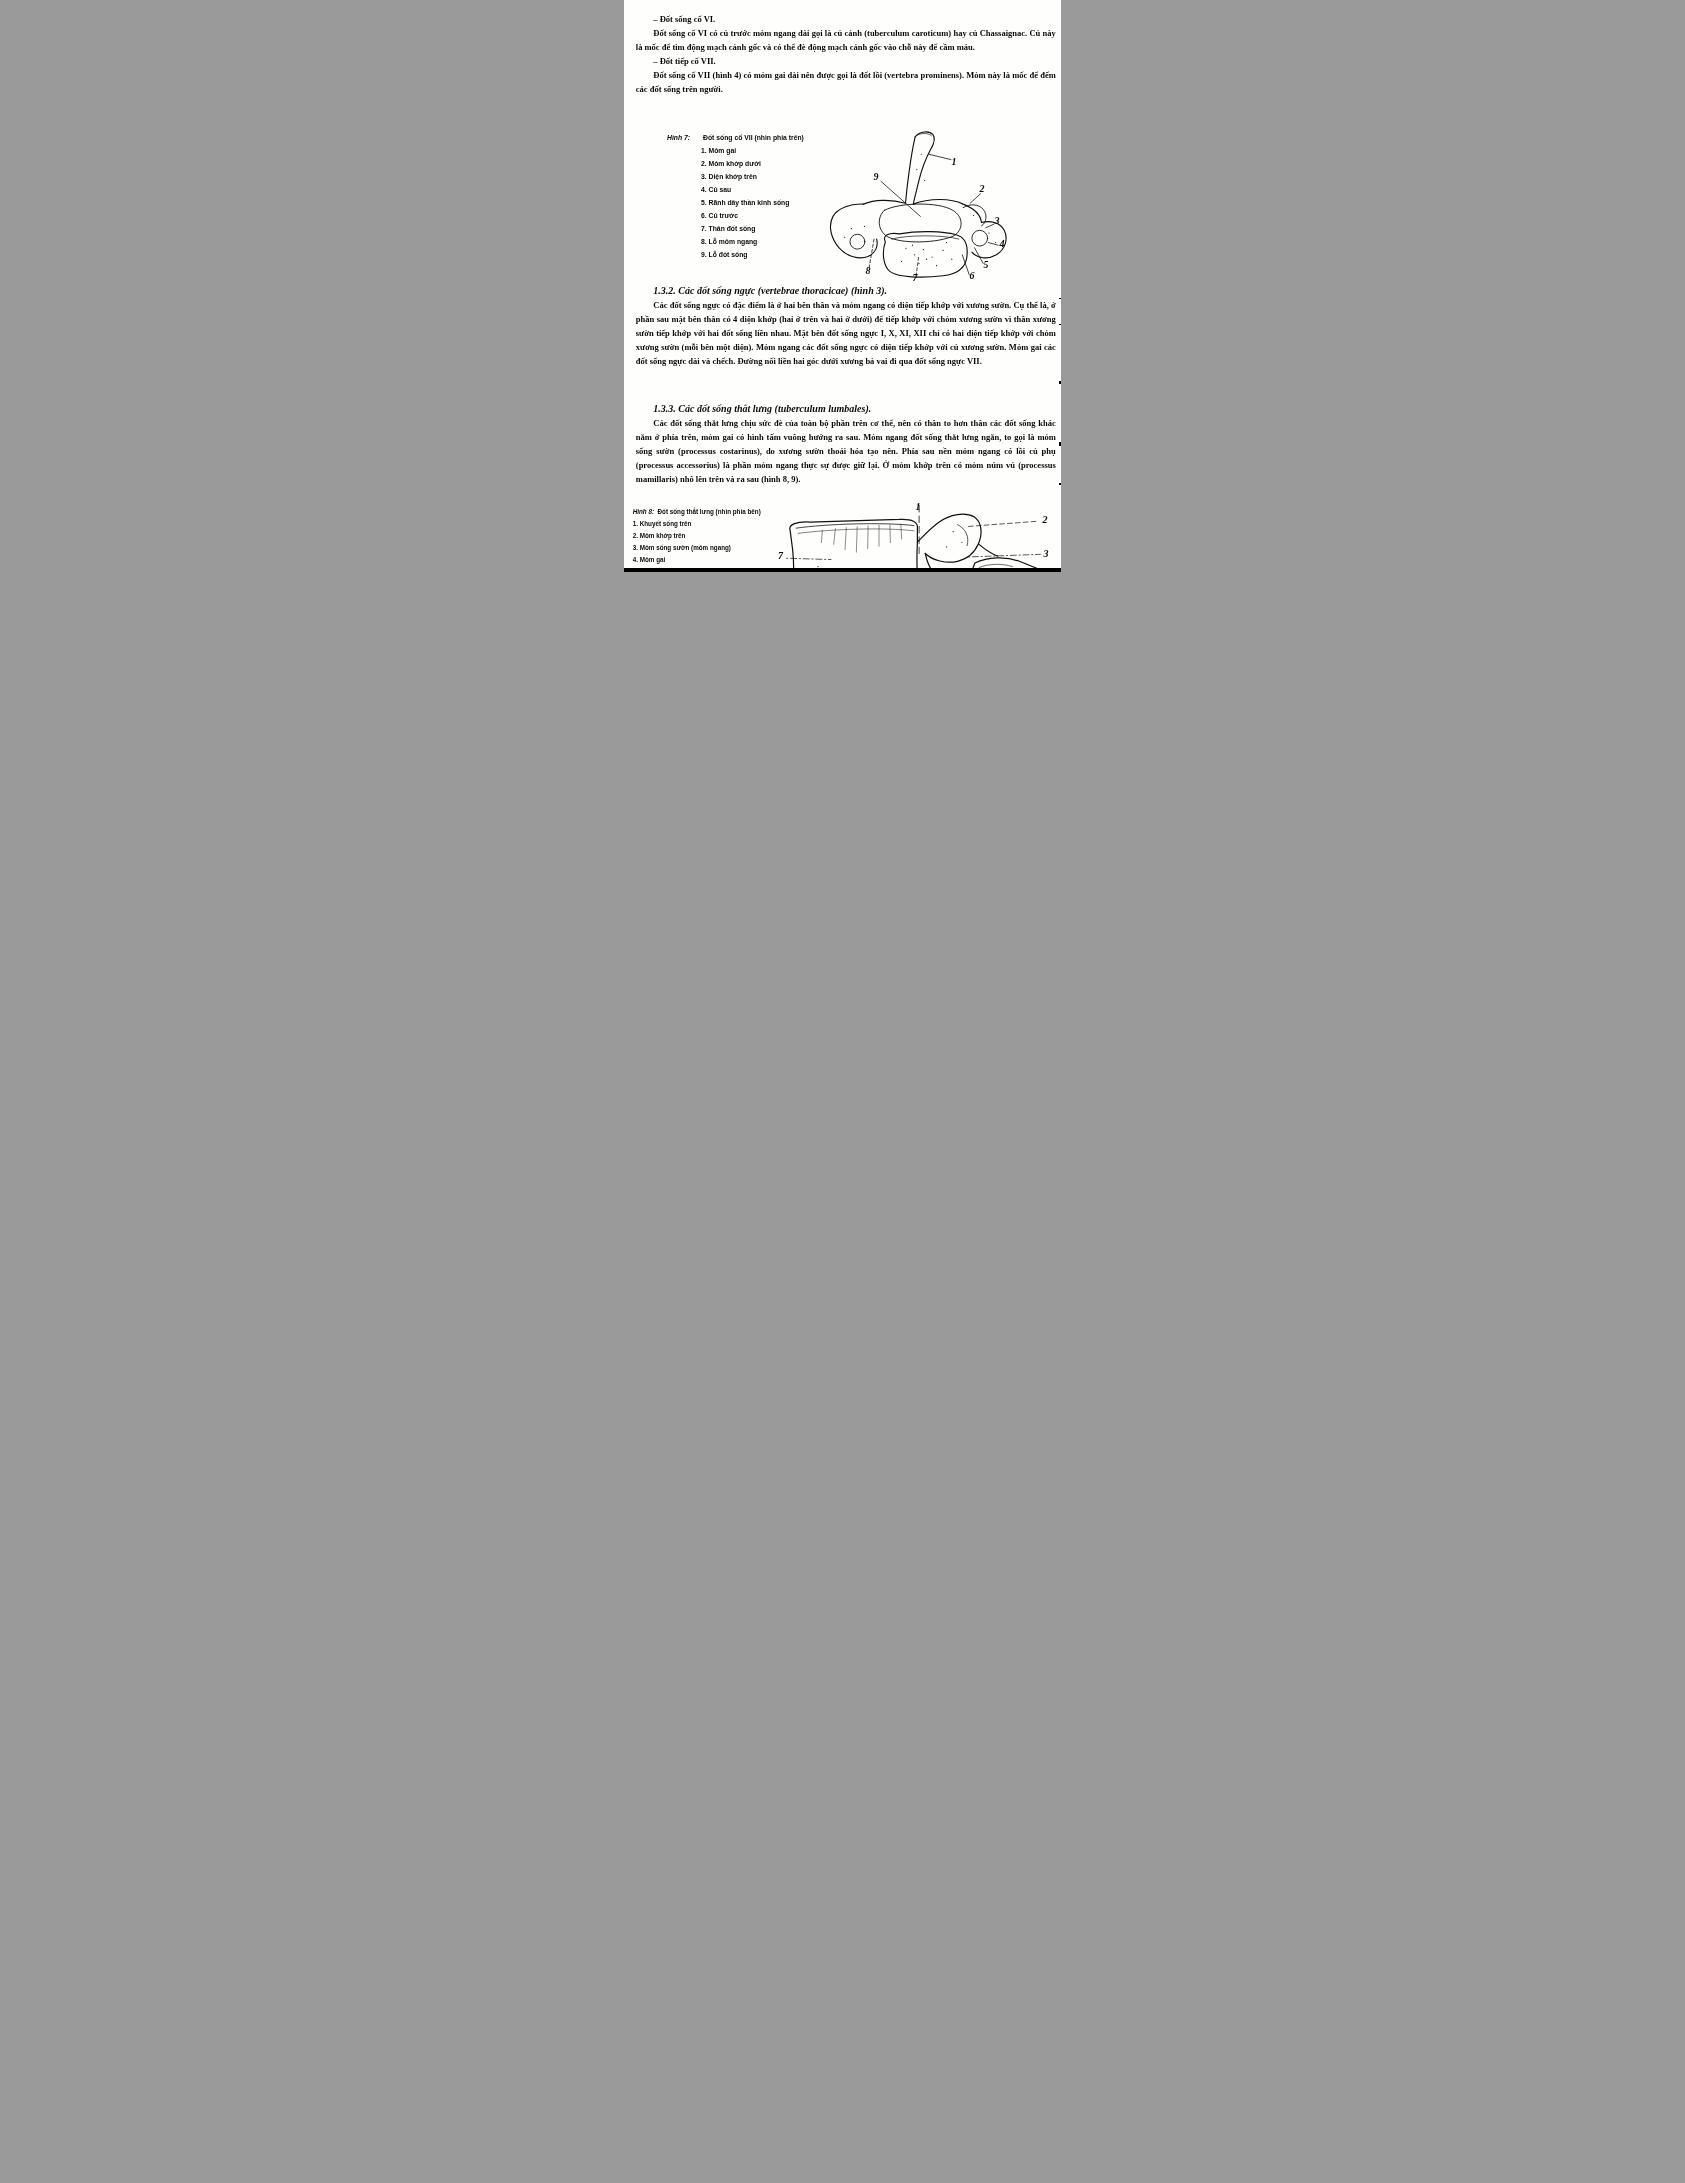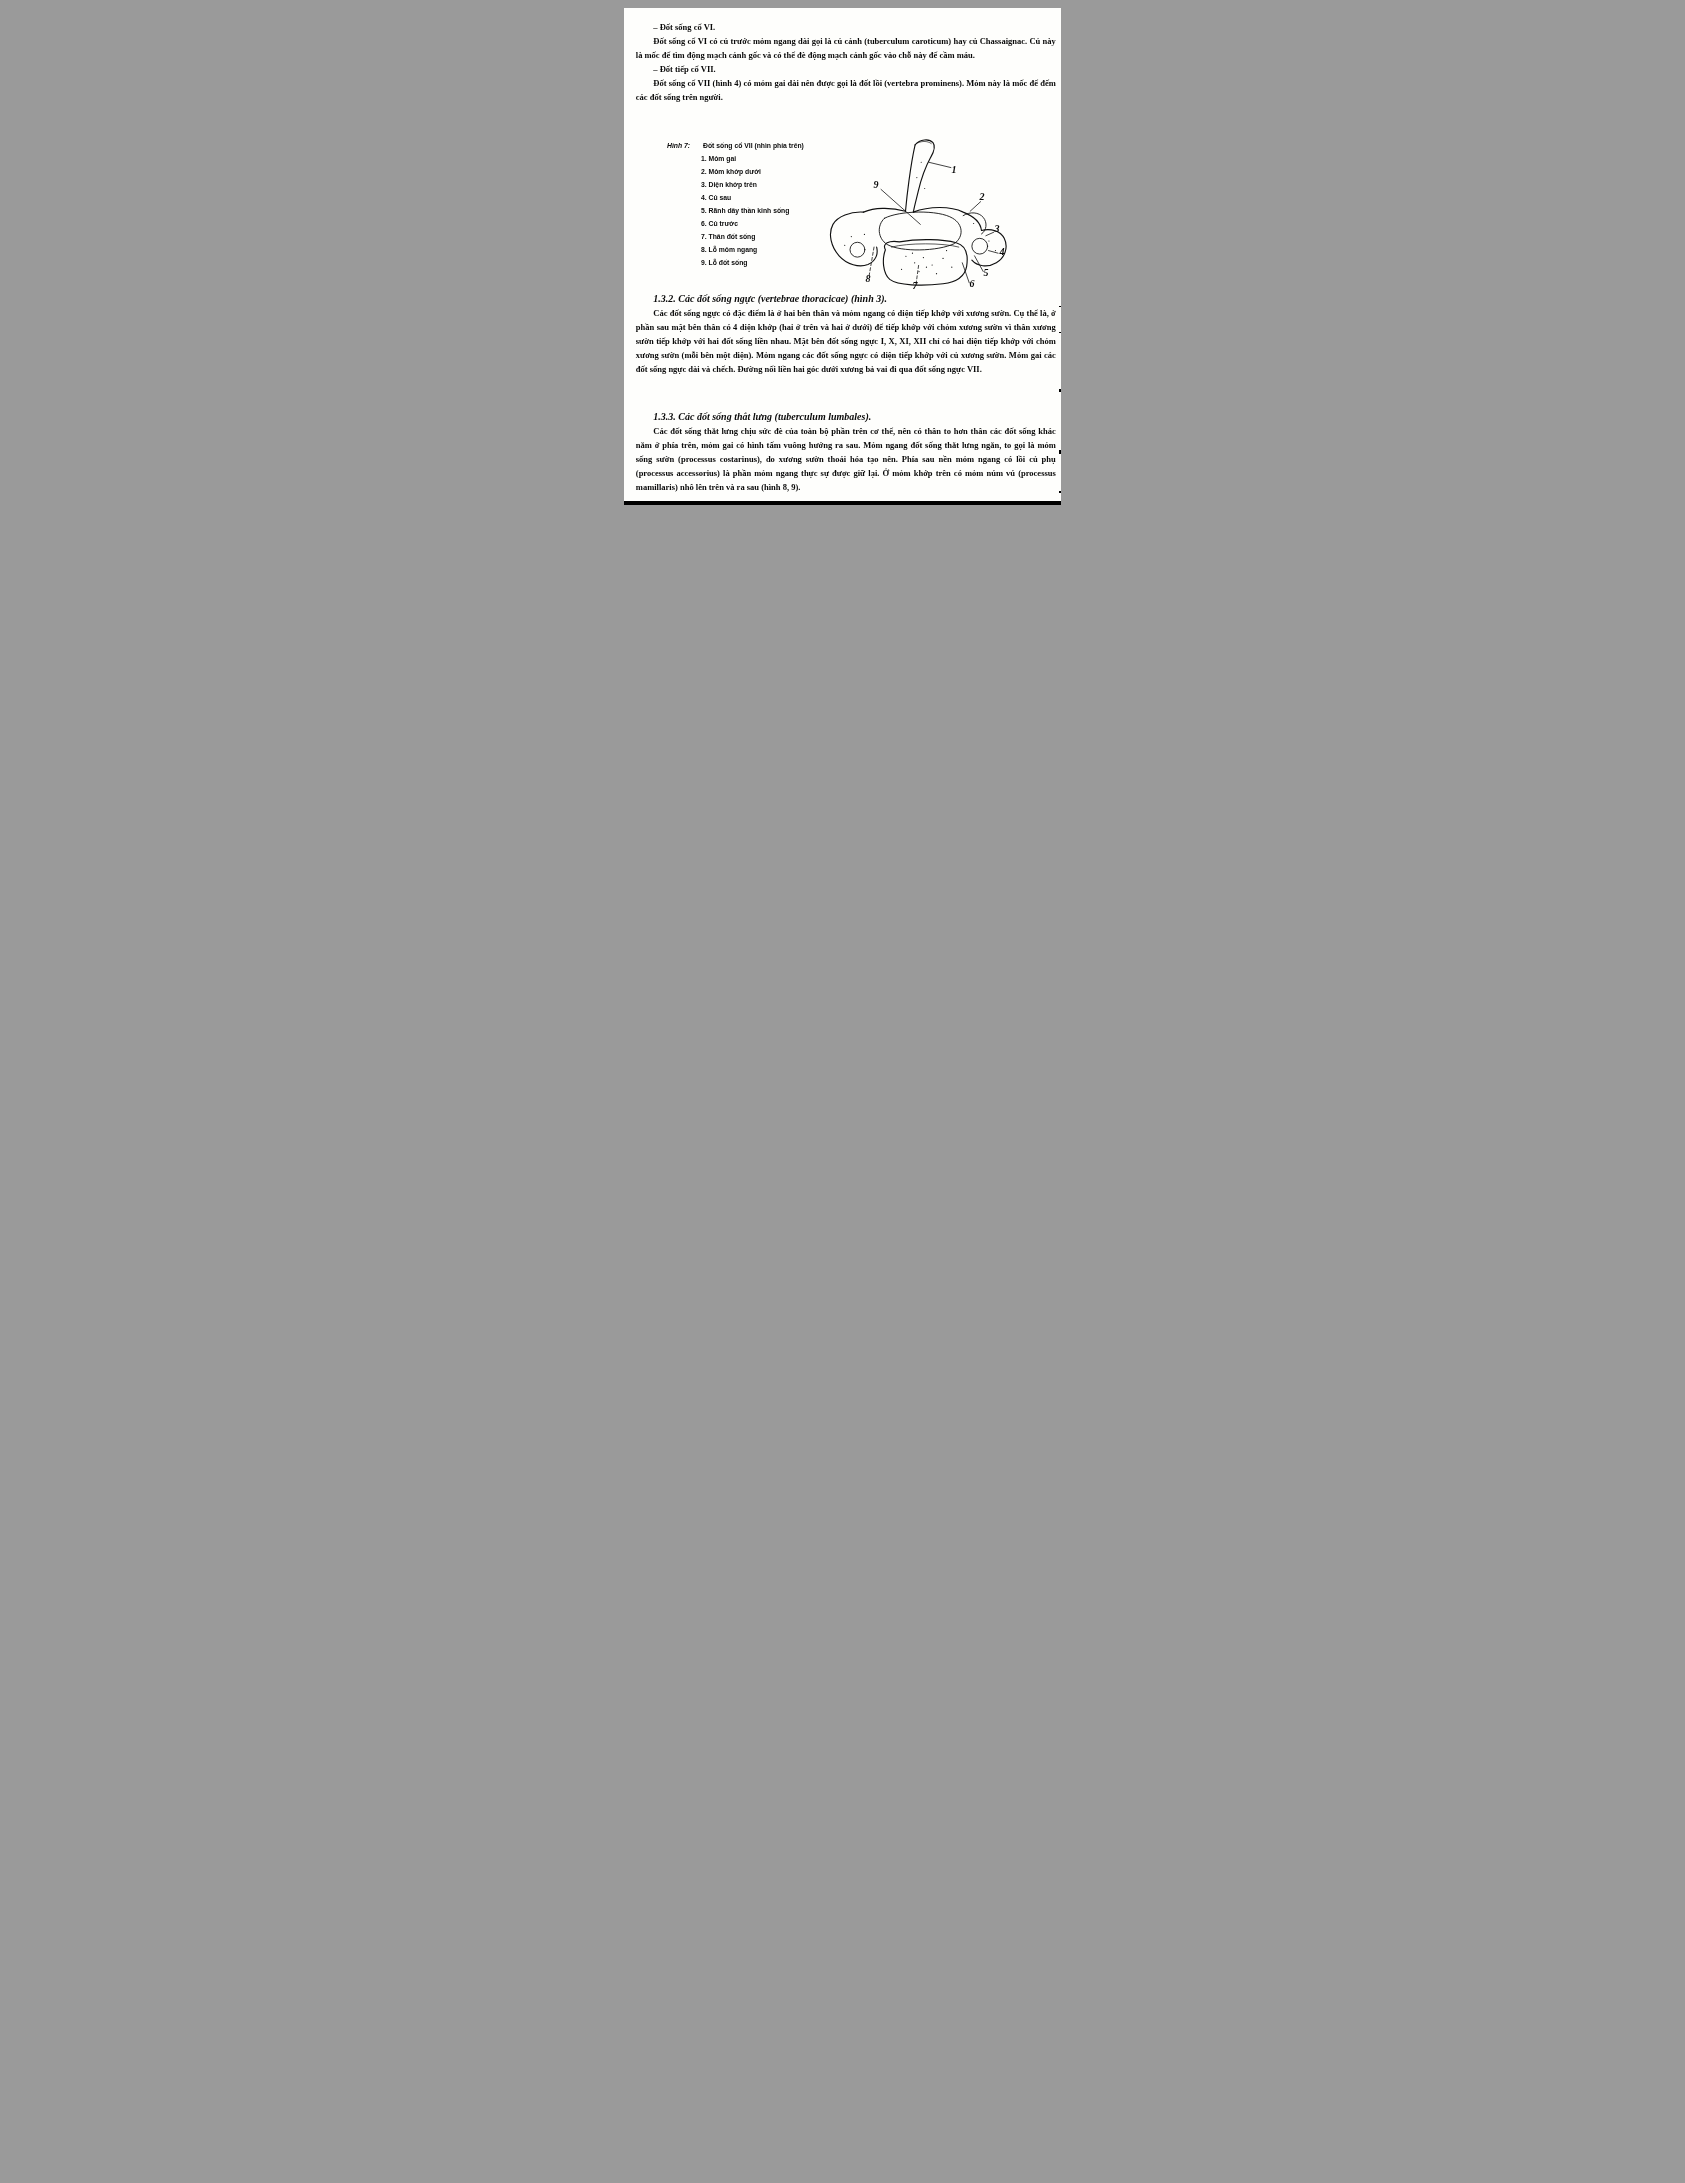--- a/index.html
+++ b/index.html
@@ -1,17 +1,17 @@
 <!DOCTYPE html>
 <html style="font-size:7px"><head>
 <meta charset="utf-8">
 <style>
   html,body{margin:0;padding:0;background:#9a9a9a;}
   .page{
-    position:relative;width:437px;height:497px;margin:8px auto;
+    position:relative;width:437px;height:572px;margin:0 auto;
     background:#fefefc;color:#0a0a0a;overflow:hidden;
     font-family:"Liberation Serif",serif;
   }
   .textcol{position:absolute;left:11.8px;width:420px;font-size:8.5px;line-height:14px;font-weight:bold;}
   .tc-top{top:12.2px;}
   .dashline{margin:0 0 0 17.5px;}
   .para{margin:0;text-indent:17.5px;text-align:justify;}
   .sec-head{margin:0 0 0 17.5px;font-style:italic;font-size:10px;line-height:15px;font-weight:bold;}
   .sec132{top:283px;}
   .sec133{top:401px;}

